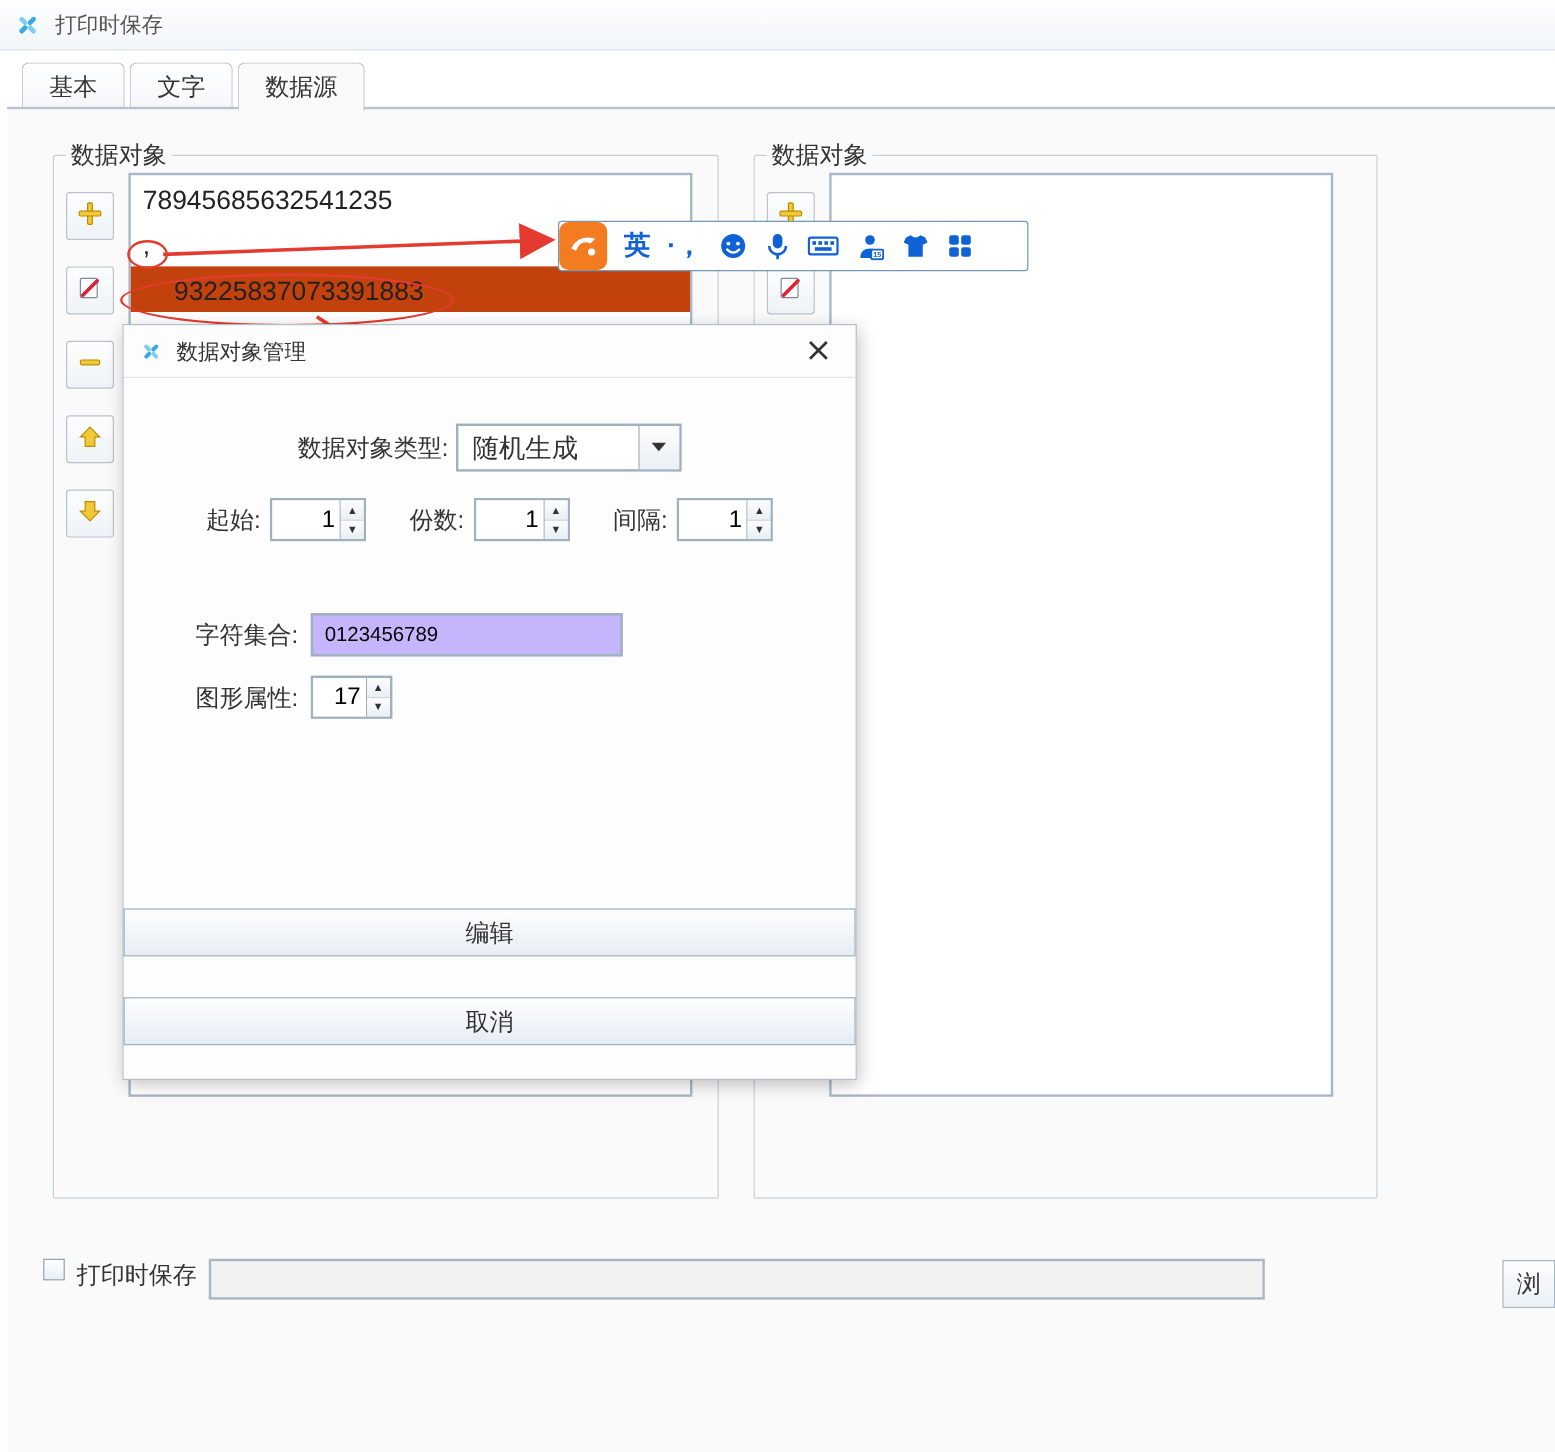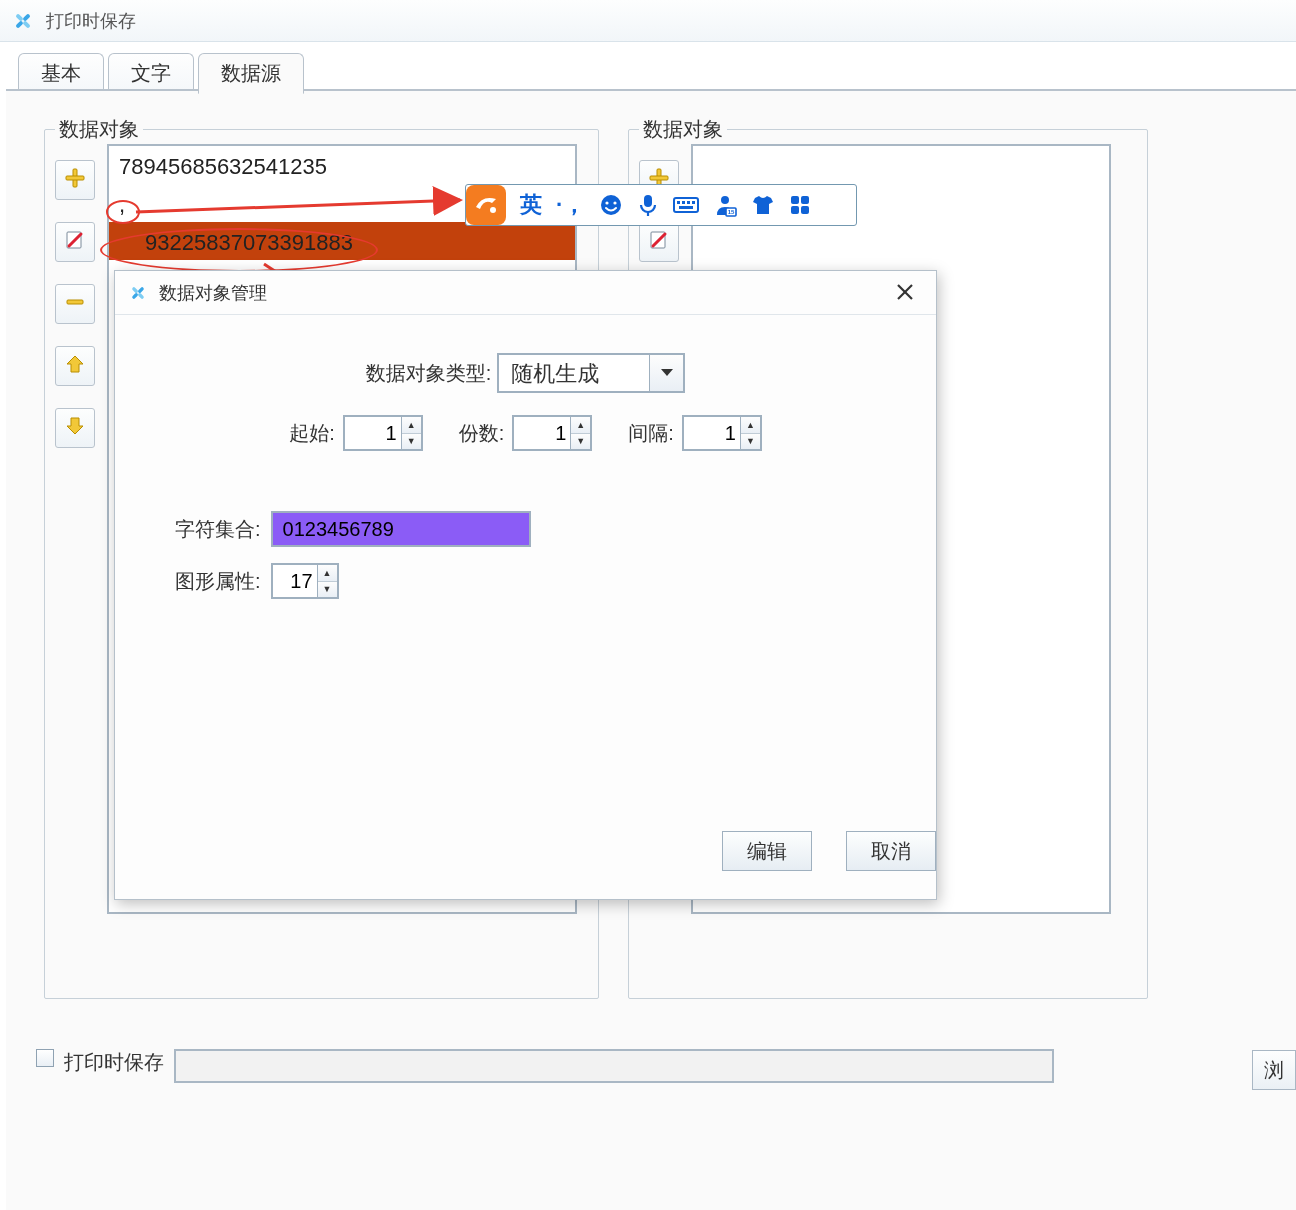--- a/index.html
+++ b/index.html
@@ -30,21 +30,21 @@
   .app-icon {
     width: 26px; height: 26px;
     margin-right: 10px;
     display: inline-flex; align-items: center; justify-content: center;
   }
   
   .tabstrip {
     position: absolute;
     top: 52px; left: 18px;
     display: flex;
-    align-items: flex-start;
+    align-items: center;
     height: 38px;
   }
   .tab {
     padding: 6px 22px 6px 22px;
     background: linear-gradient(#fefefe, #f4f7fa);
     border: 1px solid #b8c2cc;
     border-bottom: none;
     border-radius: 6px 6px 0 0;
     margin-right: 4px;
     font-size: 20px;
@@ -192,22 +192,22 @@
     pointer-events: none;
   }
   .red-arrow {
     position: absolute;
     z-index: 7;
     pointer-events: none;
   }
   
   .modal {
     position: absolute;
-    top: 270px; left: 114px;
-    width: 823px; height: 630px;
+    top: 270px; left: 102px;
+    width: 612px; height: 630px;
     background: #fdfdfd;
     border: 1px solid #b5c0ca;
     box-shadow: 2px 4px 14px rgba(0,0,0,0.25);
     z-index: 20;
   }
   .modal-header {
     height: 44px;
     border-bottom: 1px solid #e0e6eb;
     display: flex; align-items: center;
     padding: 0 12px;
@@ -263,27 +263,27 @@
     display: flex; align-items: center; justify-content: center;
     font-size: 9px; border-bottom: 1px solid #c0ccd6;
   }
   .spin-btn:last-child { border-bottom: none; }
   .row-three {
     display: flex; align-items: center; justify-content: center;
     gap: 36px;
   }
   .row-three .pair { display: flex; align-items: center; gap: 8px; }
   .text-input {
-    height: 36px; border: 2px solid #9fb0bf; background: #8b5cf6;
-    padding: 2px 10px; font-size: 20px; font-family: Arial, sans-serif;
+    height: 36px; border: 2px solid #9fb0bf; background: #c4b5fd;
+    padding: 2px 10px; font-size: 17px; font-family: Arial, sans-serif;
     outline: none;
   }
   .modal-footer {
     position: absolute; bottom: 28px; left: 0; right: 0;
-    display: flex; justify-content: flex-end; gap: 34px;
+    display: flex; justify-content: center; gap: 34px; flex-direction: column;
   }
   .dlg-btn {
     min-width: 90px; height: 40px;
     border: 1px solid #9fb0bf;
     background: linear-gradient(#fdfefe, #e6edf3);
     font-size: 20px;
     cursor: pointer;
     display: flex; align-items: center; justify-content: center;
     padding: 0 16px;
   }

